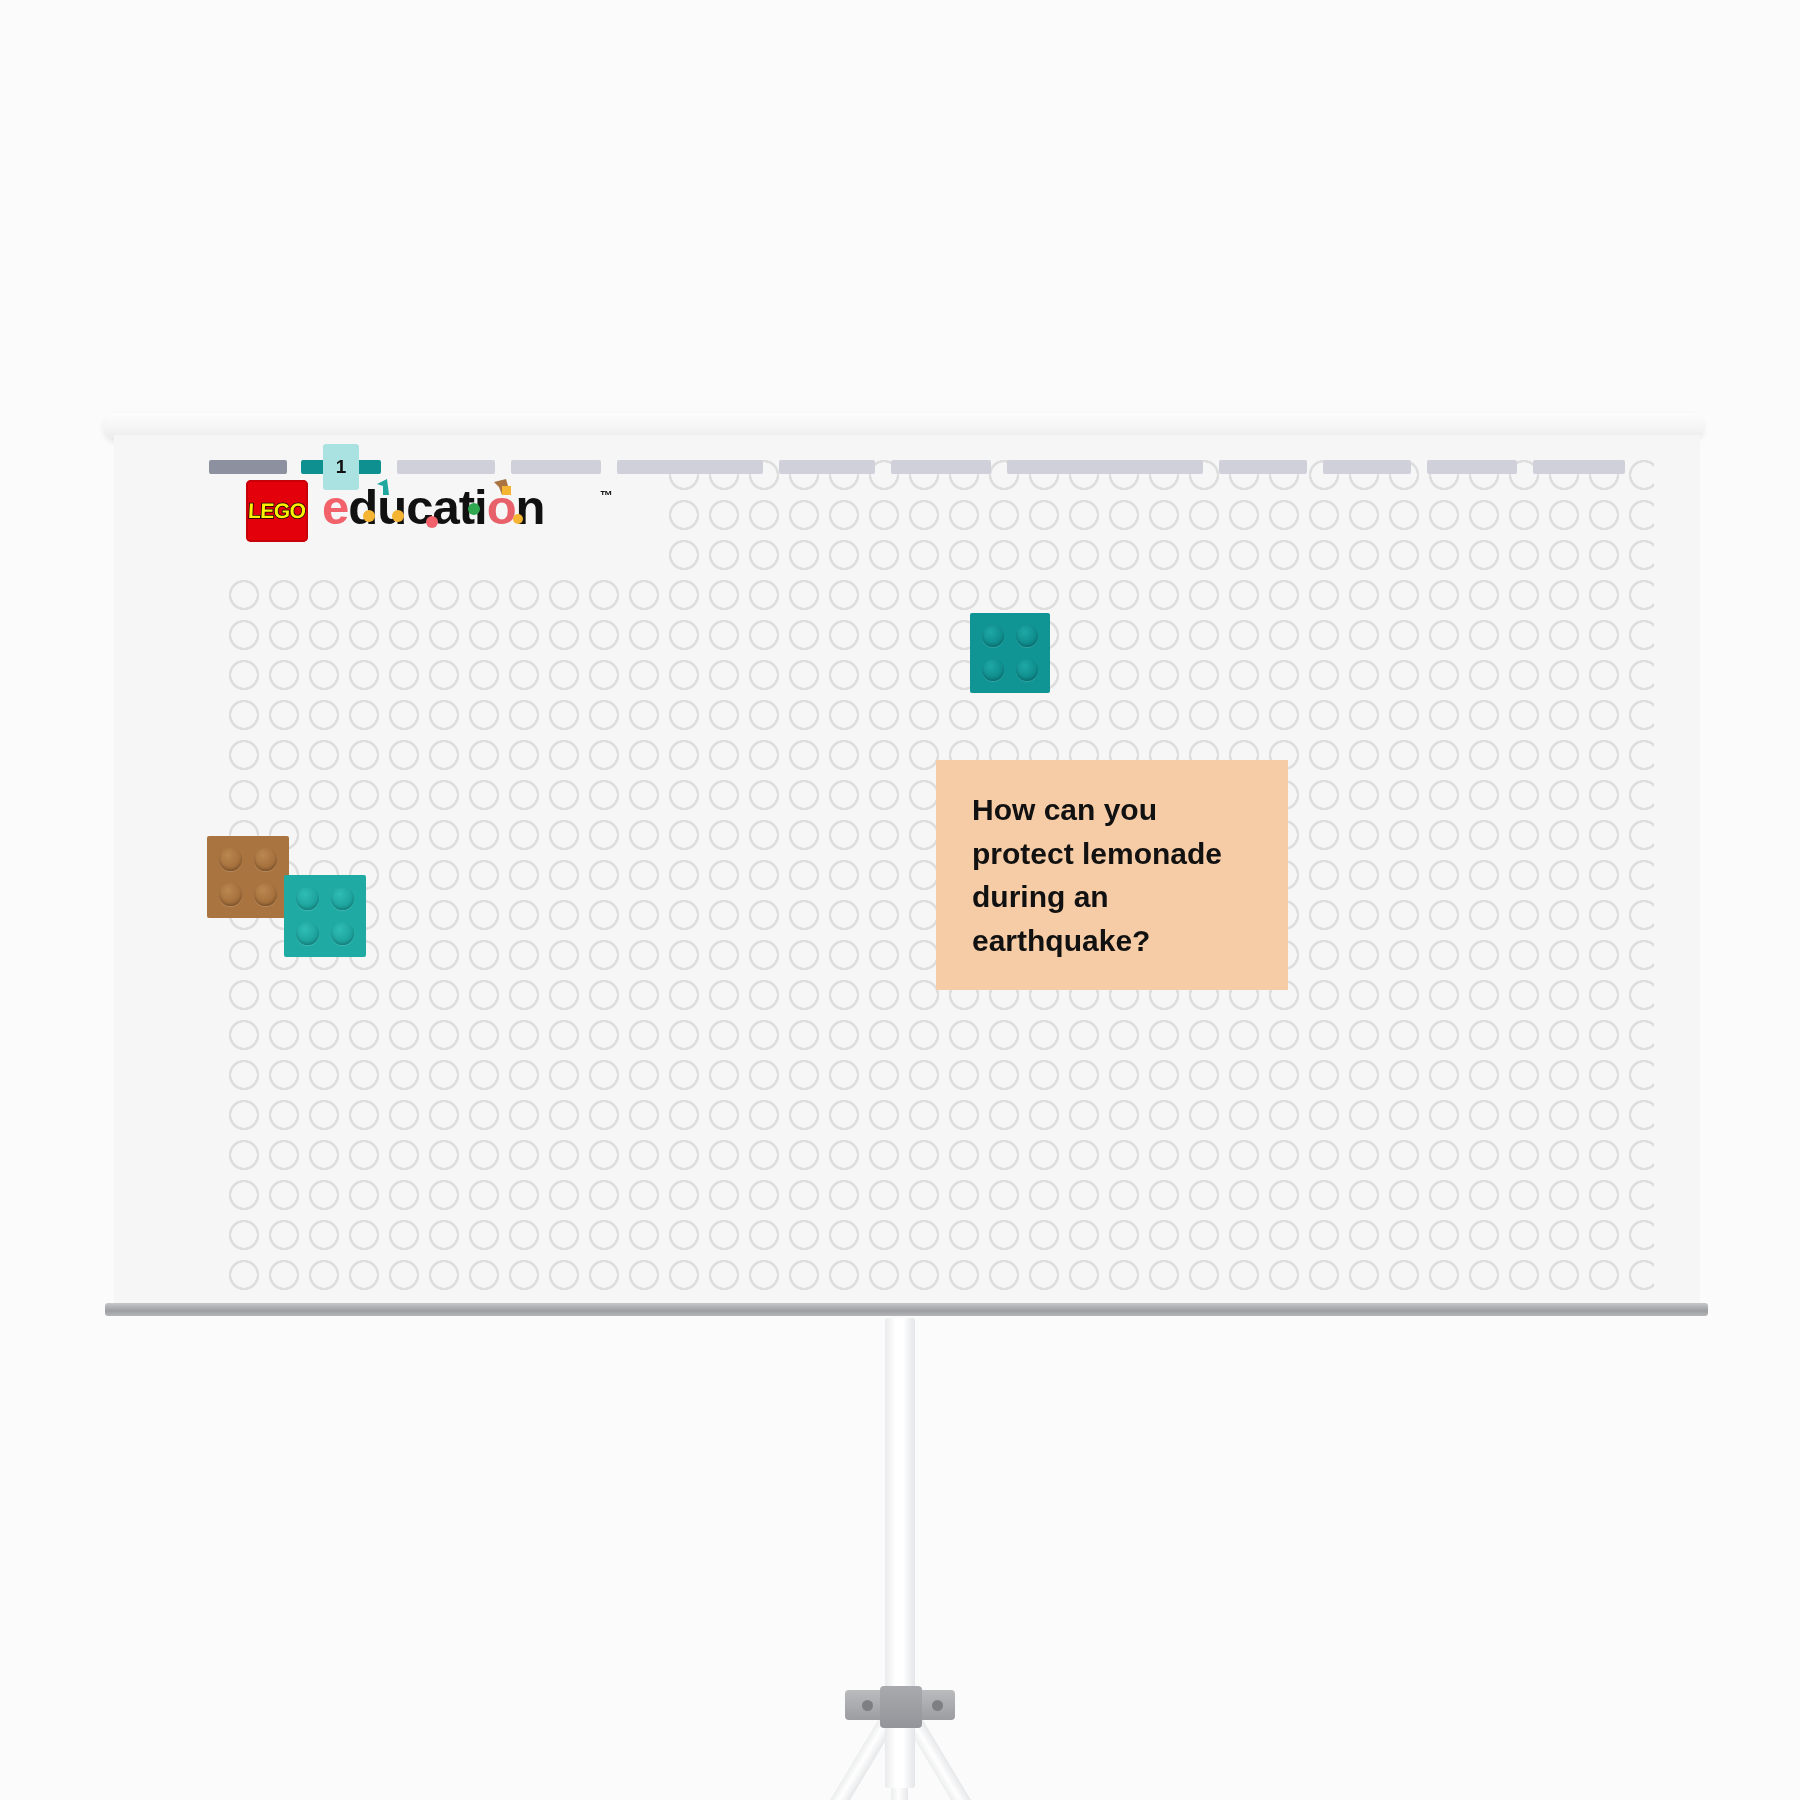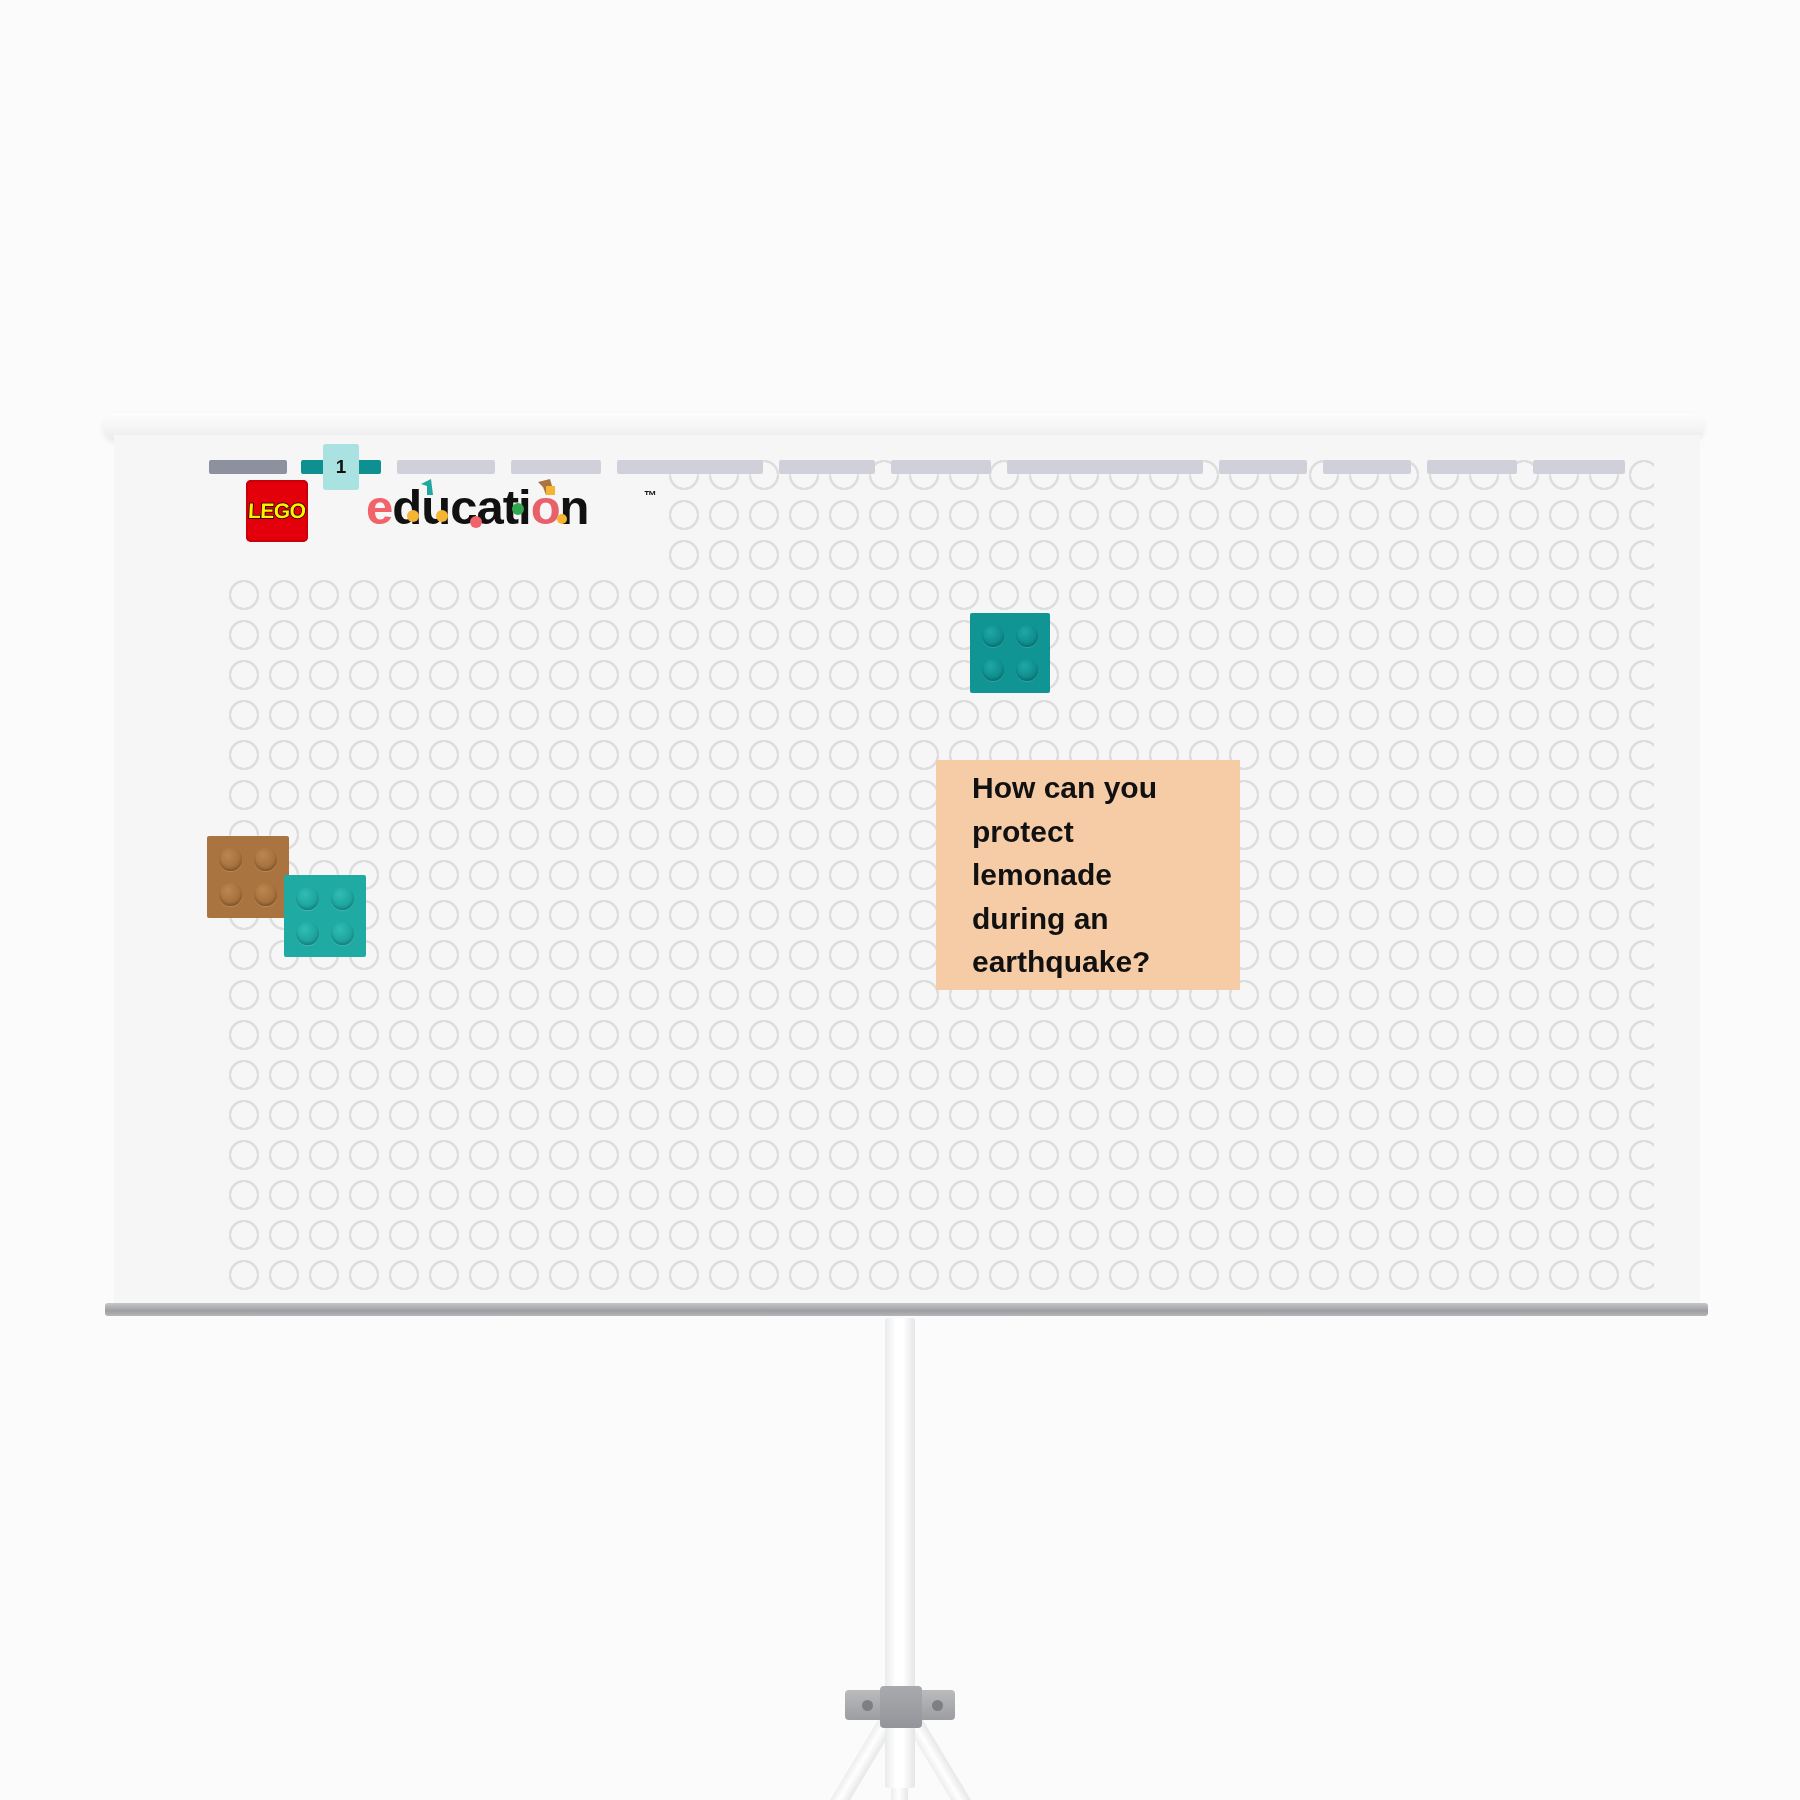--- a/index.html
+++ b/index.html
@@ -198,21 +198,20 @@
     transform: skewX(-3deg);
   }
   .edu-word {
     font-family: "Liberation Sans", sans-serif;
     font-weight: 700;
     font-size: 44px;
     letter-spacing: -1px;
     line-height: 1;
     position: relative;
     color: #111;
-    margin-left: 44px;
   }
 
   
   .title-banner {
     position: absolute;
     left: 132px;
     top: 210px;
     width: 770px;
     height: 185px;
     background: #f5575f;
@@ -227,21 +226,21 @@
     color: #111;
     letter-spacing: -0.5px;
     white-space: nowrap;
   }
 
   
   .question-card {
     position: absolute;
     left: 822px;
     top: 325px;
-    width: 304px;
+    width: 352px;
     height: 230px;
     background: #f6cca6;
     display: flex;
     align-items: center;
   }
   .question-text {
     margin: 0 36px;
     font-family: "Liberation Sans", sans-serif;
     font-weight: 700;
     font-size: 30px;

